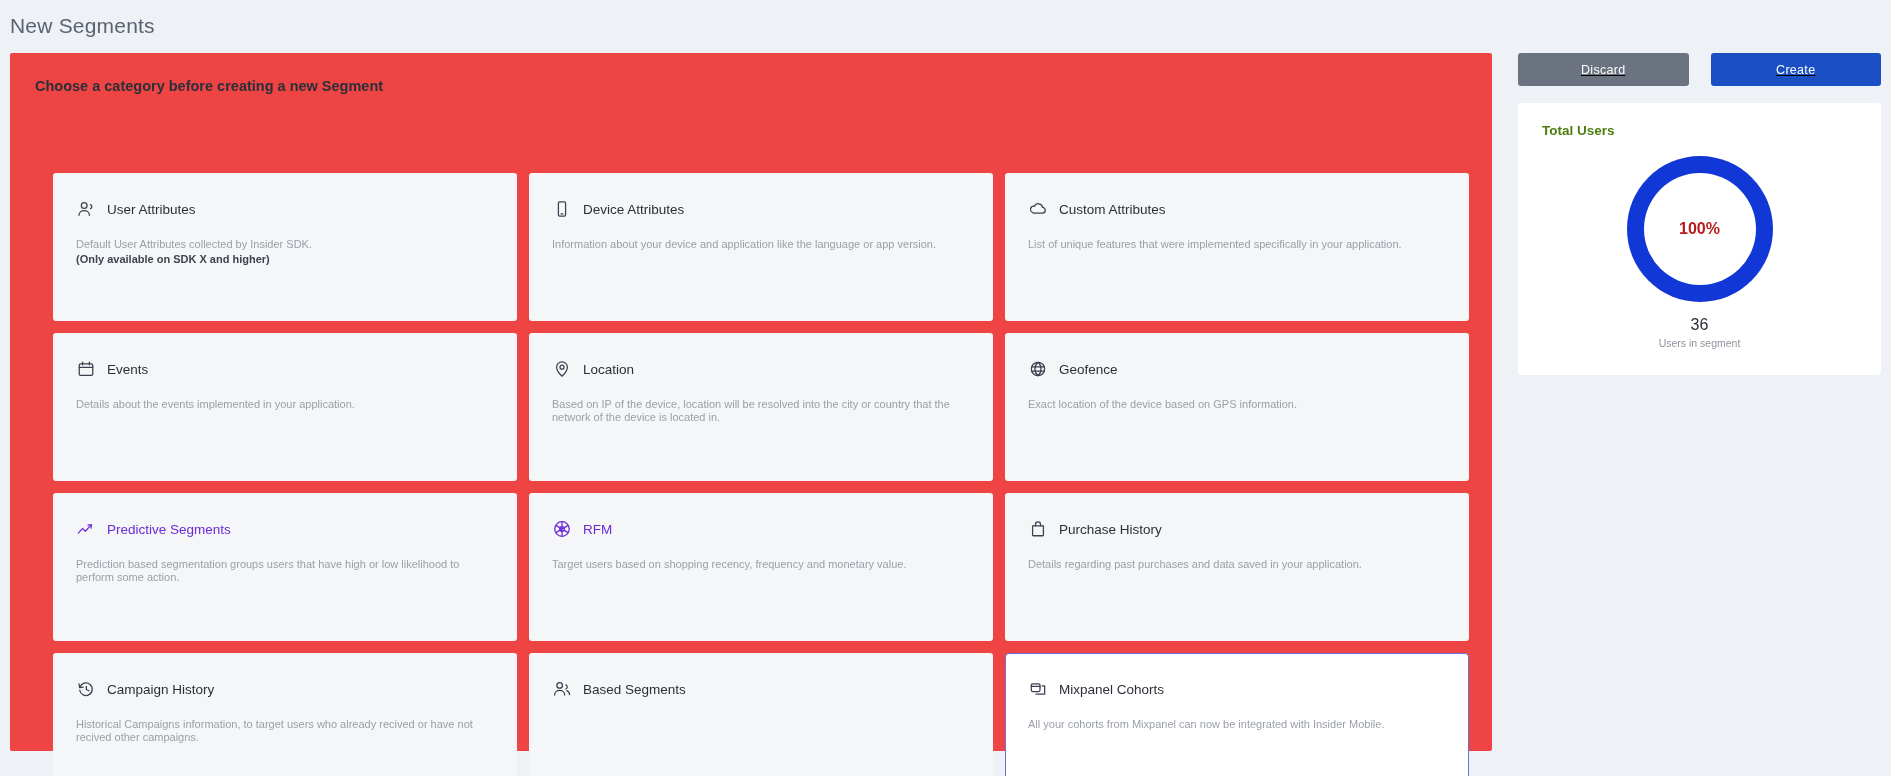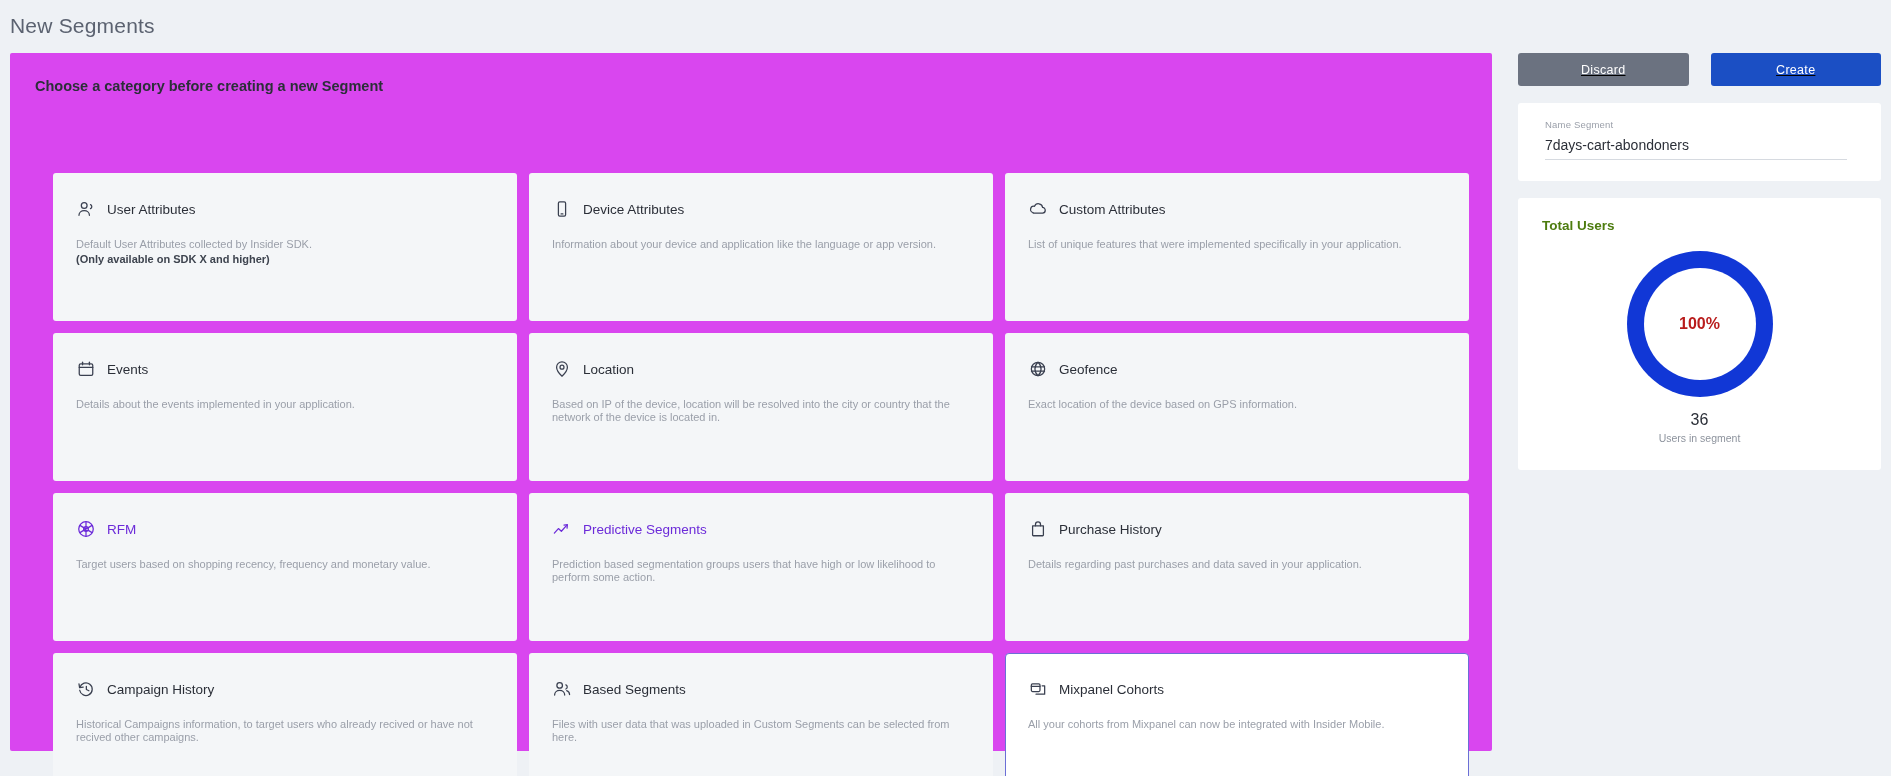--- a/index.html
+++ b/index.html
@@ -22,21 +22,21 @@
     color: #5b6270;
     letter-spacing: 0.2px;
     text-align: center;
   }
 
   
   .main-panel {
     position: absolute;
     left: 10px; top: 53px;
     width: 1482px; height: 698px;
-    background: #d946ef;
+    background: #ef4444;
     border-radius: 2px;
   }
   .panel-heading {
     position: absolute;
     left: 25px; top: 25px;
     font-size: 14.5px;
     color: #2b2f38;
     font-weight: bold;
   }
 
@@ -273,42 +273,42 @@
                 <line x1="2.8" y1="12.4" x2="17.2" y2="12.4" fill="none" stroke="currentColor" stroke-width="1.4" stroke-linecap="round" stroke-linejoin="round"></line>
               </svg>
             </span>
             <span class="card-title">Geofence</span>
           </div>
           <div class="card-desc"><span>Exact location of the device based on GPS information.</span></div>
         </div>
         <div class="card accent">
           <div class="card-head">
             <span class="card-icon">
+              <svg width="20" height="18" viewBox="0 0 22 20">
+                <path d="M2.5 14.5 7 9.5l3.3 3 5.6-6.3" fill="none" stroke="currentColor" stroke-width="1.4" stroke-linecap="round" stroke-linejoin="round"></path>
+                <polyline points="13.2,5.6 17,5.2 16.6,9" fill="none" stroke="currentColor" stroke-width="1.4" stroke-linecap="round" stroke-linejoin="round"></polyline>
+              </svg>
+            </span>
+            <span class="card-title">Predictive Segments</span>
+          </div>
+          <div class="card-desc"><span>Prediction based segmentation groups users that have high or low likelihood to perform some action.</span></div>
+        </div>
+        <div class="card accent">
+          <div class="card-head">
+            <span class="card-icon">
               <svg width="20" height="20" viewBox="0 0 22 22">
                 <circle cx="11" cy="11" r="8" fill="none" stroke="currentColor" stroke-width="1.4" stroke-linecap="round" stroke-linejoin="round"></circle>
                 <path d="M11 3v16M4.3 7l13.4 8M4.3 15l13.4-8" fill="none" stroke="currentColor" stroke-width="1.4" stroke-linecap="round" stroke-linejoin="round"></path>
                 <circle cx="11" cy="11" r="2.6" fill="none" stroke="currentColor" stroke-width="1.4" stroke-linecap="round" stroke-linejoin="round"></circle>
               </svg>
             </span>
             <span class="card-title">RFM</span>
           </div>
           <div class="card-desc"><span>Target users based on shopping recency, frequency and monetary value.</span></div>
         </div>
-        <div class="card accent">
-          <div class="card-head">
-            <span class="card-icon">
-              <svg width="20" height="18" viewBox="0 0 22 20">
-                <path d="M2.5 14.5 7 9.5l3.3 3 5.6-6.3" fill="none" stroke="currentColor" stroke-width="1.4" stroke-linecap="round" stroke-linejoin="round"></path>
-                <polyline points="13.2,5.6 17,5.2 16.6,9" fill="none" stroke="currentColor" stroke-width="1.4" stroke-linecap="round" stroke-linejoin="round"></polyline>
-              </svg>
-            </span>
-            <span class="card-title">Predictive Segments</span>
-          </div>
-          <div class="card-desc"><span>Prediction based segmentation groups users that have high or low likelihood to perform some action.</span></div>
-        </div>
         <div class="card">
           <div class="card-head">
             <span class="card-icon">
               <svg width="18" height="18" viewBox="0 0 20 20">
                 <path d="M4 6.5h12v10.2a.8.8 0 0 1-.8.8H4.8a.8.8 0 0 1-.8-.8z" fill="none" stroke="currentColor" stroke-width="1.4" stroke-linecap="round" stroke-linejoin="round"></path>
                 <path d="M7.2 6.5V5a2.8 2.8 0 0 1 5.6 0v1.5" fill="none" stroke="currentColor" stroke-width="1.4" stroke-linecap="round" stroke-linejoin="round"></path>
               </svg>
             </span>
             <span class="card-title">Purchase History</span>
           </div>
@@ -331,21 +331,20 @@
           <div class="card-head">
             <span class="card-icon">
               <svg width="20" height="18" viewBox="0 0 22 20">
                 <circle cx="8.4" cy="6" r="3.1" fill="none" stroke="currentColor" stroke-width="1.4" stroke-linecap="round" stroke-linejoin="round"></circle>
                 <path d="M2.8 16.8c0-3.2 2.5-5.2 5.6-5.2s5.6 2 5.6 5.2" fill="none" stroke="currentColor" stroke-width="1.4" stroke-linecap="round" stroke-linejoin="round"></path>
                 <path d="M15.3 5.4a2.5 2.5 0 0 1 0 4.6M16.2 11.8c2 .6 3.2 2.3 3.2 4.4" fill="none" stroke="currentColor" stroke-width="1.4" stroke-linecap="round" stroke-linejoin="round"></path>
               </svg>
             </span>
             <span class="card-title">Based Segments</span>
           </div>
-          <div class="card-desc"><span>Files with user data that was uploaded in Custom Segments can be selected from here.</span></div>
         </div>
         <div class="card selected">
           <div class="card-head">
             <span class="card-icon">
               <svg width="18" height="18" viewBox="0 0 20 20">
                 <rect x="2.6" y="4.2" width="9.6" height="8.6" rx="1.3" fill="none" stroke="currentColor" stroke-width="1.4" stroke-linecap="round" stroke-linejoin="round"></rect>
                 <line x1="2.6" y1="7.2" x2="12.2" y2="7.2" fill="none" stroke="currentColor" stroke-width="1.4" stroke-linecap="round" stroke-linejoin="round"></line>
                 <path d="M14.6 6.4h2.8v9.4H7.8" fill="none" stroke="currentColor" stroke-width="1.4" stroke-linecap="round" stroke-linejoin="round"></path>
               </svg>
             </span>
@@ -356,24 +355,20 @@
       </div>
   </div>
 
   <div class="right-col">
 
     <div class="btn-row">
       <button class="btn btn-discard">Discard</button>
       <button class="btn btn-create">Create</button>
     </div>
 
-    <div class="name-card">
-      <div class="field-label">Name Segment</div>
-      <input class="name-input" type="text" value="7days-cart-abondoners" style="">
-    </div>
 
     <div class="users-card">
       <div class="users-title">Total Users</div>
       <div class="donut-wrap">
         <div class="donut">
           <div class="donut-hole">100%</div>
         </div>
       </div>
       <div class="users-count">36</div>
       <div class="users-caption">Users in segment</div>

